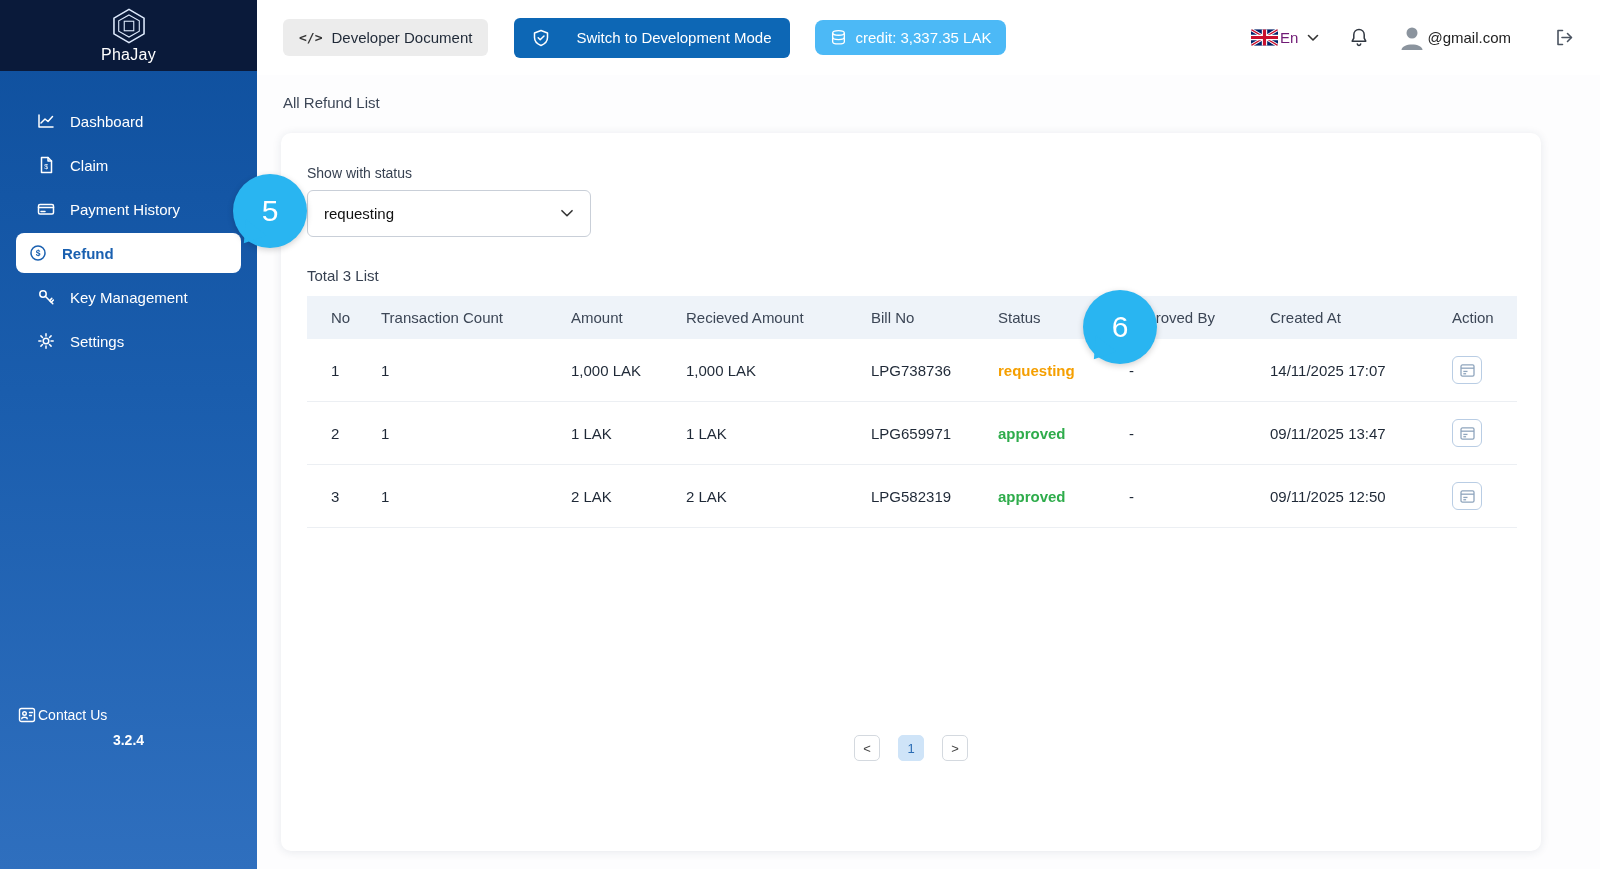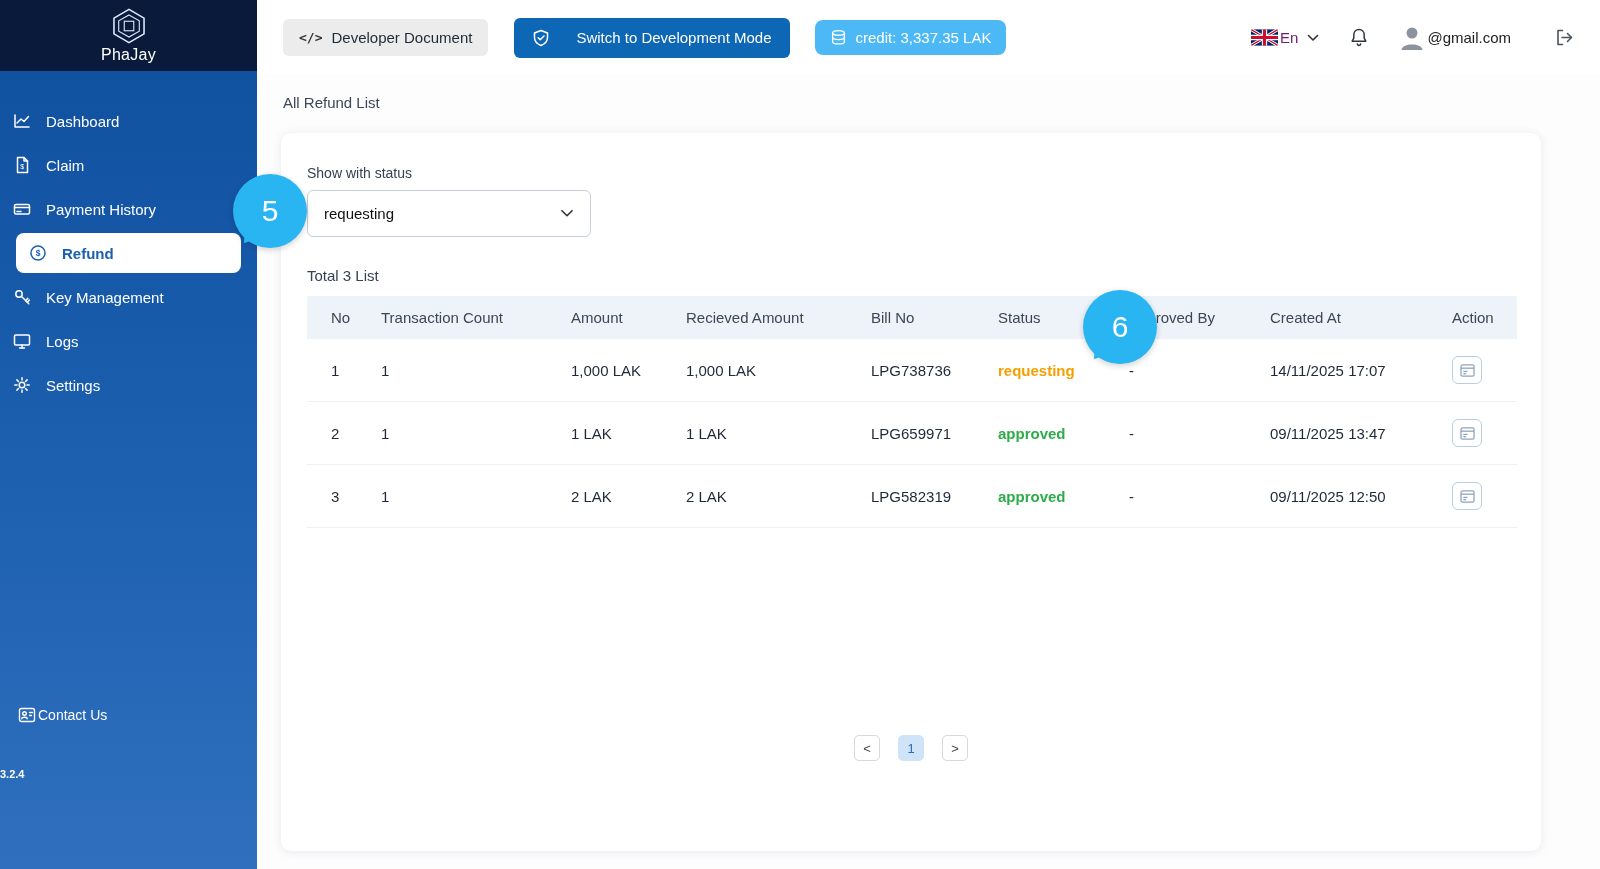--- a/index.html
+++ b/index.html
@@ -8,25 +8,25 @@
 
   
   .content-bg{position:absolute;left:257px;top:75px;right:0;bottom:0;background:#fdfdfe}
 
   
   .sidebar{position:absolute;left:0;top:0;width:257px;height:869px;
     background:linear-gradient(180deg,#0e4f9d 0%,#1a5dad 45%,#2f6fbe 100%);color:#fff;z-index:30}
   .logo-area{height:71px;background:#0a1a3a;display:flex;flex-direction:column;align-items:center;justify-content:center;gap:1px}
   .logo-text{font-size:16px;color:#fff;letter-spacing:.3px}
   .menu{padding-top:30px;display:flex;flex-direction:column;gap:4px}
-  .item{display:flex;align-items:center;gap:14px;padding:10px 12px;font-size:15px;cursor:pointer;color:#fff}
+  .item{display:flex;align-items:center;gap:14px;padding:10px 36px;font-size:15px;cursor:pointer;color:#fff}
   .item .ic{width:20px;height:20px;display:flex;align-items:center;justify-content:center;flex:0 0 20px}
   .item.active{background:#fff;color:#1a60b0;margin:0 16px;padding:10px 12px;border-radius:8px;font-weight:700}
   .contact{position:absolute;left:0;top:698px;width:100%;display:flex;align-items:center;gap:2px;padding:8px 18px;font-size:14px;cursor:pointer}
-  .version{position:absolute;left:0;top:768px;width:100%;font-size:11px;font-weight:700}
+  .version{position:absolute;left:0;top:732px;width:100%;text-align:center;font-size:14px;font-weight:700}
 
   
   .topbar{position:absolute;left:257px;top:0;right:0;height:75px;background:#fff;display:flex;align-items:center;padding:0 26px;z-index:20}
   .btn-dev{display:flex;align-items:center;gap:9px;background:#ececec;border:none;border-radius:6px;padding:10px 16px;font-size:15px;color:#1f2937;font-family:inherit;cursor:pointer}
   .code-glyph{font-family:"DejaVu Sans Mono",monospace;font-size:13px;font-weight:700;color:#333}
   .btn-switch{display:flex;align-items:center;gap:26px;background:#0d67b5;color:#fff;border:none;border-radius:6px;padding:11px 18px;font-size:15px;font-family:inherit;margin-left:26px;cursor:pointer}
   .credit-badge{display:flex;align-items:center;gap:9px;background:#4cb9f6;color:#fff;border-radius:8px;padding:9px 15px;font-size:15px;margin-left:25px}
   .right-cluster{margin-left:auto;display:flex;align-items:center}
   .flag{width:27px;height:17px;border-radius:2px;overflow:hidden;flex:0 0 27px;display:flex}
   .lang{font-size:15px;color:#701a75;margin-left:2px}
@@ -120,30 +120,20 @@
     <div class="item">
       <span class="ic">
         <svg width="18" height="18" viewBox="0 0 18 18" fill="none" stroke="currentColor" stroke-width="1.5" stroke-linecap="round" stroke-linejoin="round">
             <circle cx="6" cy="6" r="3.2"></circle>
             <path d="M8.3 8.3 L15.8 15.8"></path>
             <path d="M12.6 12.6 L14.8 10.4"></path>
             <path d="M14.2 14.2 L16.3 12.1"></path>
           </svg>
       </span>
       <span>Key Management</span>
-    </div>
-    <div class="item">
-      <span class="ic">
-        <svg width="18" height="18" viewBox="0 0 18 18" fill="none" stroke="currentColor" stroke-width="1.5" stroke-linecap="round" stroke-linejoin="round">
-            <rect x="1.5" y="3" width="15" height="10" rx="1.2"></rect>
-            <path d="M6.5 16 H11.5"></path>
-            <path d="M9 13 V16"></path>
-          </svg>
-      </span>
-      <span>Logs</span>
     </div>
     <div class="item">
       <span class="ic">
         <svg width="18" height="18" viewBox="0 0 18 18" fill="none" stroke="currentColor" stroke-width="1.5" stroke-linecap="round">
             <circle cx="9" cy="9" r="2.8"></circle>
             <path d="M9 1.8 V4 M9 14 V16.2 M1.8 9 H4 M14 9 H16.2 M3.9 3.9 L5.5 5.5 M12.5 12.5 L14.1 14.1 M14.1 3.9 L12.5 5.5 M5.5 12.5 L3.9 14.1"></path>
           </svg>
       </span>
       <span>Settings</span>
     </div>

